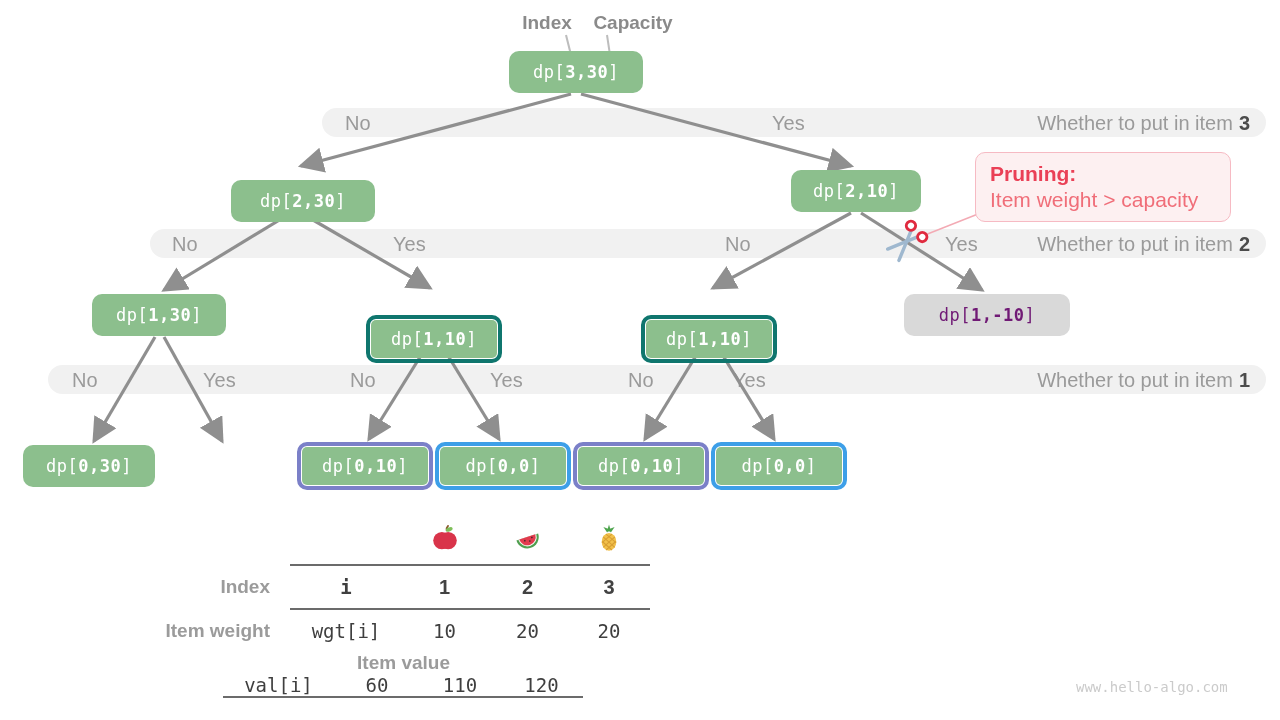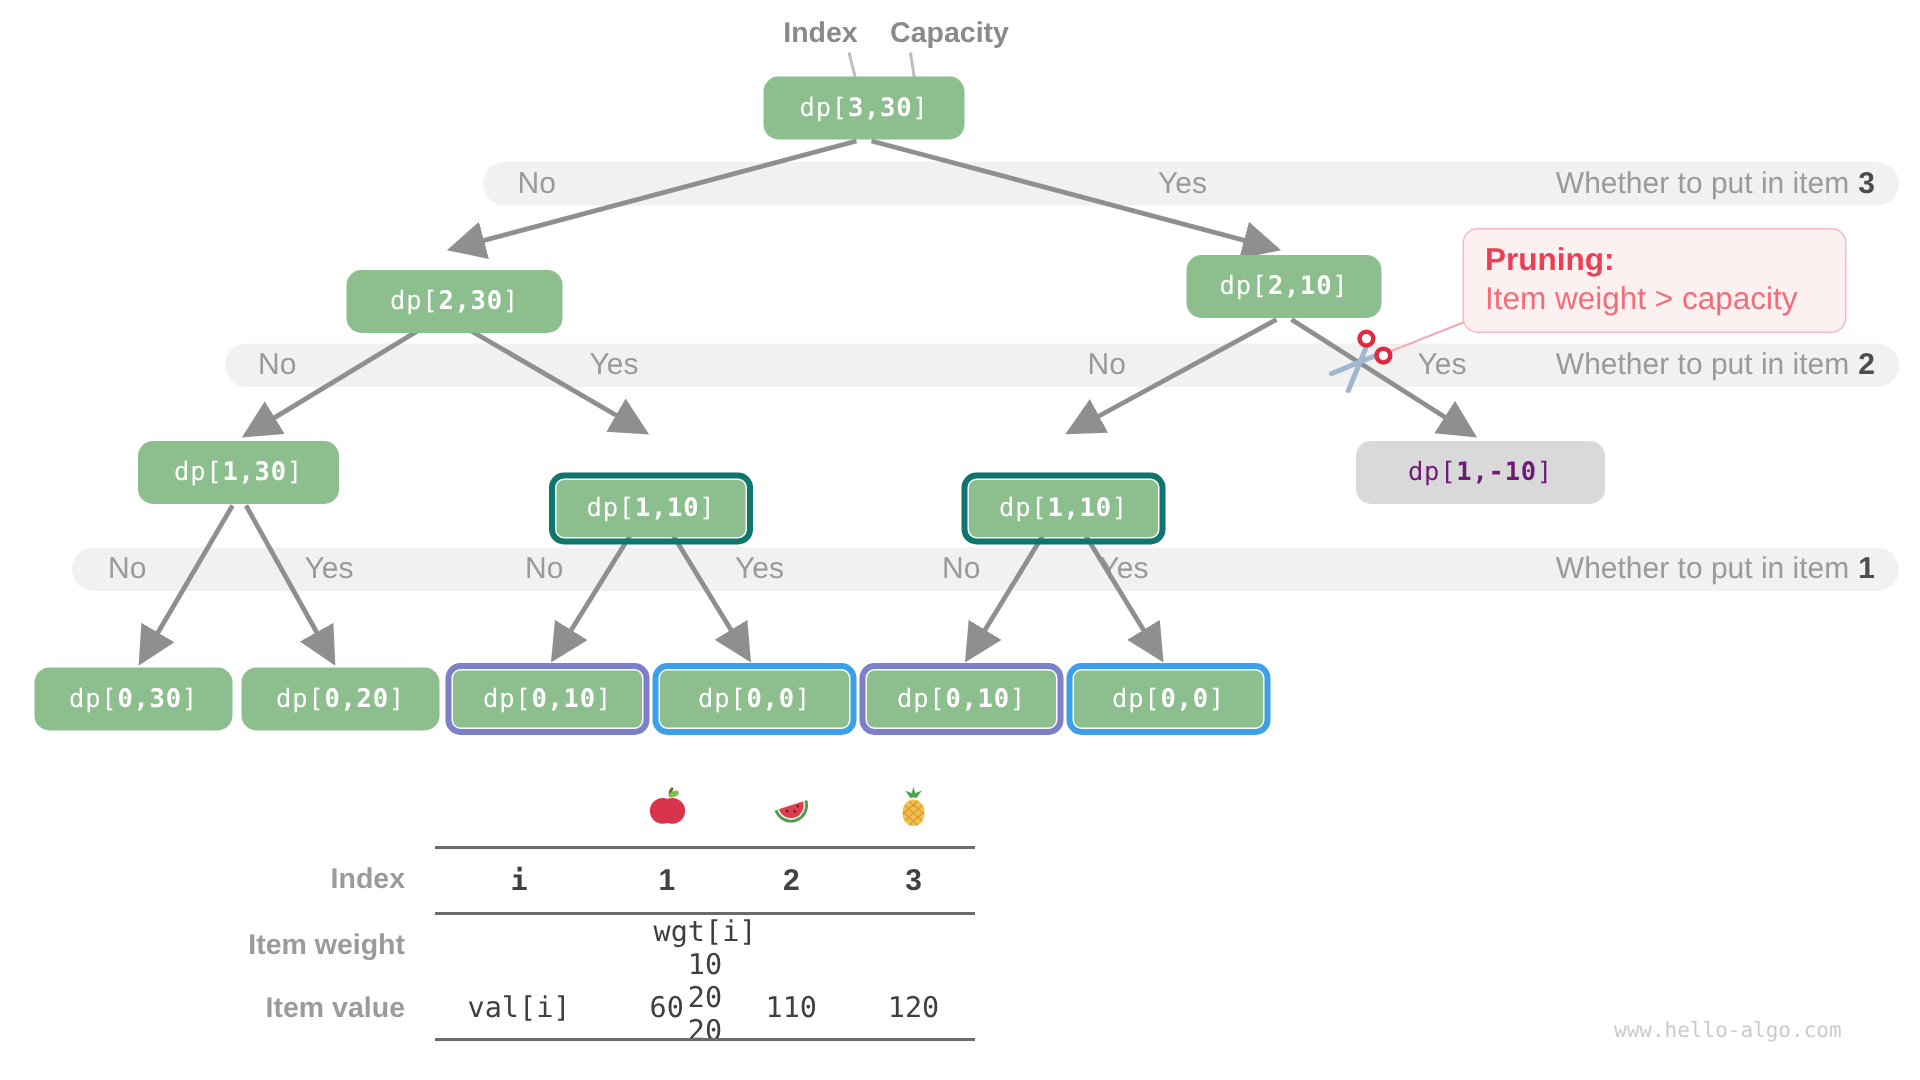--- a/index.html
+++ b/index.html
@@ -55,23 +55,23 @@
   }
   .drow .cells { display:flex; width:360px; box-sizing:border-box; }
   .cell { text-align:center; display:flex; align-items:center; justify-content:center; }
   .c0 { width:112px; } .c1 { width:85px; } .c2 { width:81px; } .c3 { width:82px; }
   .mono { font-family:"DejaVu Sans Mono","Liberation Mono",monospace; color:#3f3f3f; font-size:19px; }
   .idxnum { font-weight:bold; font-size:20px; color:#424242; }
   .row-fruit  { height:52px; }
   .row-index  { height:46px; }
   .row-index .cells { border-top:2px solid #6b6b6b; border-bottom:2px solid #6b6b6b; height:46px; align-items:center; }
   .row-weight { height:42px; }
-  .row-value  { height:42px; }
+  .row-value  { height:42px;flex-direction:column; }
   .row-value .cells { border-bottom:2px solid #6b6b6b; height:42px; align-items:center; }
-  .row-weight .cells { height:42px; align-items:center;flex-direction:column; }
+  .row-weight .cells { height:42px; align-items:center; }
   
   .capinfo { position:absolute; left:700px; top:577px; z-index:3; }
   .capinfo .cap-label { font-weight:bold; font-size:20px; color:#9b9b9b; }
   .capinfo .cap-code  { margin-top:14px; font-family:"DejaVu Sans Mono",monospace; font-size:21px; color:#3f3f3f; }
   
   .watermark {
     position:absolute; left:1076px; top:679px; z-index:3;
     font-family:"DejaVu Sans Mono",monospace; font-size:14px; color:#cbcbcb;
   }
 </style>
@@ -157,23 +157,20 @@
       <span class="code-bold">dp[<b>1,10</b>]</span>
     </div>
   <div class="node ring orange" style="left:641px; top:291px; width:136px; height:48px; box-sizing:border-box;">
       <span class="code-bold">dp[<b>1,10</b>]</span>
     </div>
   <div class="node gray" style="left:904px; top:294px; width:166px; height:42px;">
       <span class="code-bold">dp[<b>1,-10</b>]</span>
     </div>
   <div class="node" style="left:23px;  top:445px; width:132px; height:42px;">
       <span class="code-bold">dp[<b>0,30</b>]</span>
-    </div>
-  <div class="node" style="left:161px; top:445px; width:132px; height:42px;">
-      <span class="code-bold">dp[<b>0,20</b>]</span>
     </div>
   <div class="node ring purple" style="left:297px; top:442px; width:136px; height:48px; box-sizing:border-box;">
       <span class="code-bold">dp[<b>0,10</b>]</span>
     </div>
   <div class="node ring blue" style="left:435px; top:442px; width:136px; height:48px; box-sizing:border-box;">
       <span class="code-bold">dp[<b>0,0</b>]</span>
     </div>
   <div class="node ring purple" style="left:573px; top:442px; width:136px; height:48px; box-sizing:border-box;">
       <span class="code-bold">dp[<b>0,10</b>]</span>
     </div>

